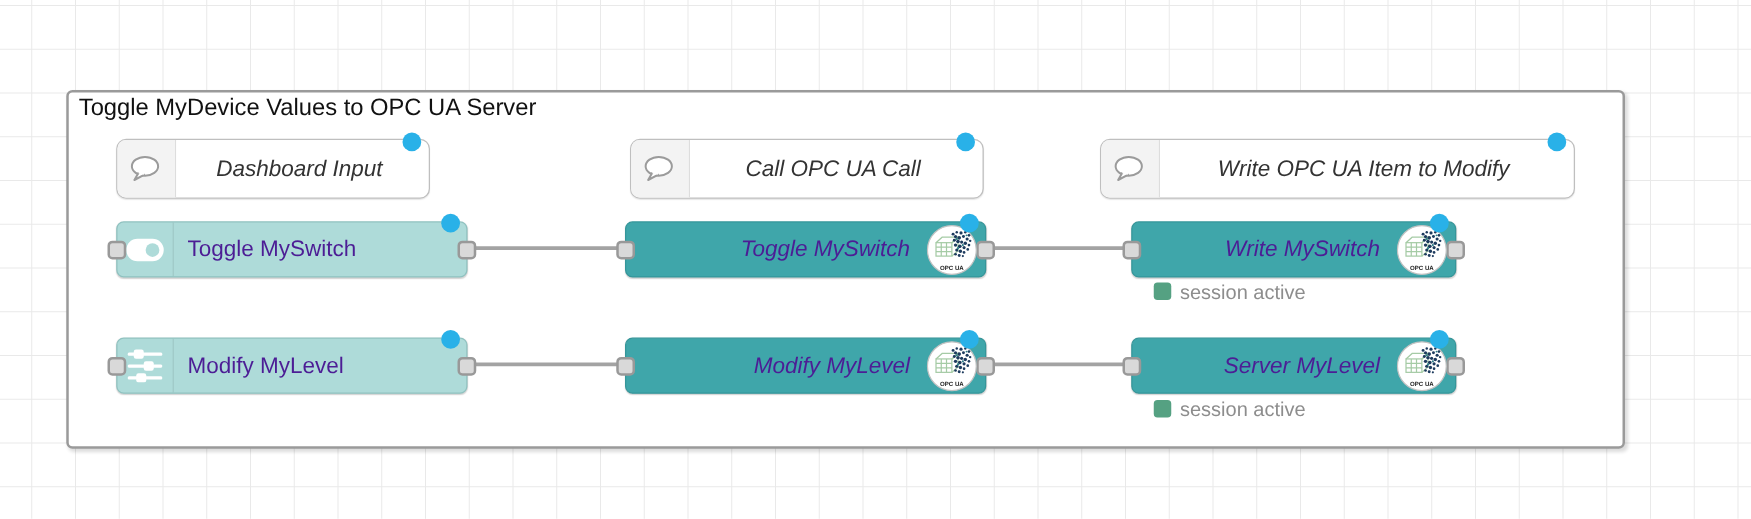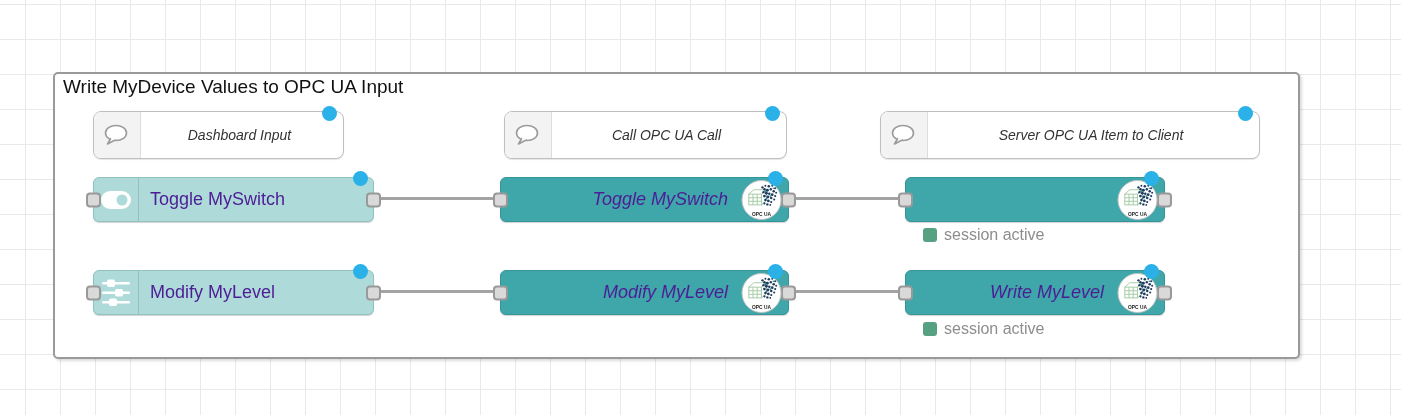--- a/index.html
+++ b/index.html
@@ -32,21 +32,21 @@
   }
   .comment .icon-area{
     position:absolute;left:0;top:0;bottom:0;width:46px;
     background:#f3f3f3;border-right:1px solid #ddd;
     border-radius:6.5px 0 0 6.5px;
     display:flex;align-items:center;justify-content:center;
   }
   .comment .label{
     position:absolute;left:46px;right:4px;top:0;bottom:0;
     display:flex;align-items:center;justify-content:center;
-    font-style:italic;font-size:14px;color:#333;white-space:nowrap;
+    font-style:italic;font-size:18px;color:#333;white-space:nowrap;
   }
   
   .node{
     border-radius:6px;z-index:2;
     box-shadow:0 1px 1px rgba(0,0,0,0.18);
   }
   .node.light{background:var(--node_light,#aedbd9);border:1px solid #8fc2c0;}
   .node.dark{background:var(--node_dark,#3fa6aa);border:1px solid #35969a;}
   .node .icon-area{
     position:absolute;left:0;top:0;bottom:0;width:44px;
@@ -75,21 +75,21 @@
   .port.out{right:-8px;}
   
   .wire{height:3px;background:var(--wire,#a3a3a3);border-radius:2px;z-index:1;}
   
   .dot{
     position:absolute;width:15px;height:15px;border-radius:50%;
     background:var(--changed_dot,#29b1e8);top:-7px;right:5px;z-index:6;
   }
   .comment .dot{top:-6px;right:6px;}
   
-  .status{display:flex;align-items:center;gap:7px;z-index:2;}
+  .status{display:flex;gap:7px;z-index:2;}
   .status .square{
     width:14px;height:14px;border-radius:3px;
     background:var(--status_green,#55a182);
   }
   .status .text{font-size:16px;color:#8d8d8d;white-space:nowrap;}
 </style>
 </head>
 <body>
 
 <svg width="0" height="0" style="position:absolute" aria-hidden="true">
@@ -150,21 +150,21 @@
       <rect x="5" y="0.5" width="8" height="7.5" rx="1.8"></rect>
       <rect x="0" y="12.5" width="28" height="2.6" rx="1.3"></rect>
       <rect x="13" y="10" width="8" height="7.5" rx="1.8"></rect>
       <rect x="0" y="22" width="28" height="2.6" rx="1.3"></rect>
       <rect x="7" y="19.5" width="8" height="7.5" rx="1.8"></rect>
     </g>
   </defs>
 </svg>
 
 <div class="abs group"></div>
-<div class="abs group-title">Write MyDevice Values to OPC UA Input</div>
+<div class="abs group-title">Toggle MyDevice Values to OPC UA Server</div>
 
 <div class="abs wire" style="left:372px;top:197px;width:128px;"></div>
 <div class="abs wire" style="left:787px;top:197px;width:118px;"></div>
 <div class="abs wire" style="left:372px;top:290px;width:128px;"></div>
 <div class="abs wire" style="left:787px;top:290px;width:118px;"></div>
 
 <div class="abs comment" style="left:93px;top:111px;width:249px;height:46px;">
   <div class="icon-area">
     <svg width="30" height="24" viewBox="0 0 30 24">
         <use href="#bubble"></use>
@@ -183,21 +183,21 @@
   <div class="label">Call OPC UA Call</div>
   <div class="dot"></div>
 </div>
 
 <div class="abs comment" style="left:880px;top:111px;width:378px;height:46px;">
   <div class="icon-area">
     <svg width="30" height="24" viewBox="0 0 30 24">
         <use href="#bubble"></use>
       </svg>
   </div>
-  <div class="label">Server OPC UA Item to Client</div>
+  <div class="label">Write OPC UA Item to Modify</div>
   <div class="dot"></div>
 </div>
 
 <div class="abs node light" style="left:93px;top:177px;width:279px;height:43px;">
   <div class="icon-area">
     <svg width="32" height="20" viewBox="0 0 32 20">
         <use href="#toggle"></use>
       </svg>
   </div>
   <div class="label">Toggle MySwitch</div>
@@ -211,20 +211,21 @@
   <svg class="badge" viewBox="0 0 42 42">
     <use href="#opcua"></use>
     <text x="21" y="37.5" font-size="5" font-weight="bold" fill="#222" text-anchor="middle">OPC UA</text>
   </svg>
   <div class="port in"></div>
   <div class="port out"></div>
   <div class="dot"></div>
 </div>
 
 <div class="abs node dark" style="left:905px;top:177px;width:258px;height:43px;">
+  <div class="label">Write MySwitch</div>
   <svg class="badge" viewBox="0 0 42 42">
     <use href="#opcua"></use>
     <text x="21" y="37.5" font-size="5" font-weight="bold" fill="#222" text-anchor="middle">OPC UA</text>
   </svg>
   <div class="port in"></div>
   <div class="port out"></div>
   <div class="dot"></div>
 </div>
 
 <div class="abs status" style="left:923px;top:226px;">
@@ -249,21 +250,21 @@
   <svg class="badge" viewBox="0 0 42 42">
     <use href="#opcua"></use>
     <text x="21" y="37.5" font-size="5" font-weight="bold" fill="#222" text-anchor="middle">OPC UA</text>
   </svg>
   <div class="port in"></div>
   <div class="port out"></div>
   <div class="dot"></div>
 </div>
 
 <div class="abs node dark" style="left:905px;top:270px;width:258px;height:43px;">
-  <div class="label">Write MyLevel</div>
+  <div class="label">Server MyLevel</div>
   <svg class="badge" viewBox="0 0 42 42">
     <use href="#opcua"></use>
     <text x="21" y="37.5" font-size="5" font-weight="bold" fill="#222" text-anchor="middle">OPC UA</text>
   </svg>
   <div class="port in"></div>
   <div class="port out"></div>
   <div class="dot"></div>
 </div>
 
 <div class="abs status" style="left:923px;top:320px;">

